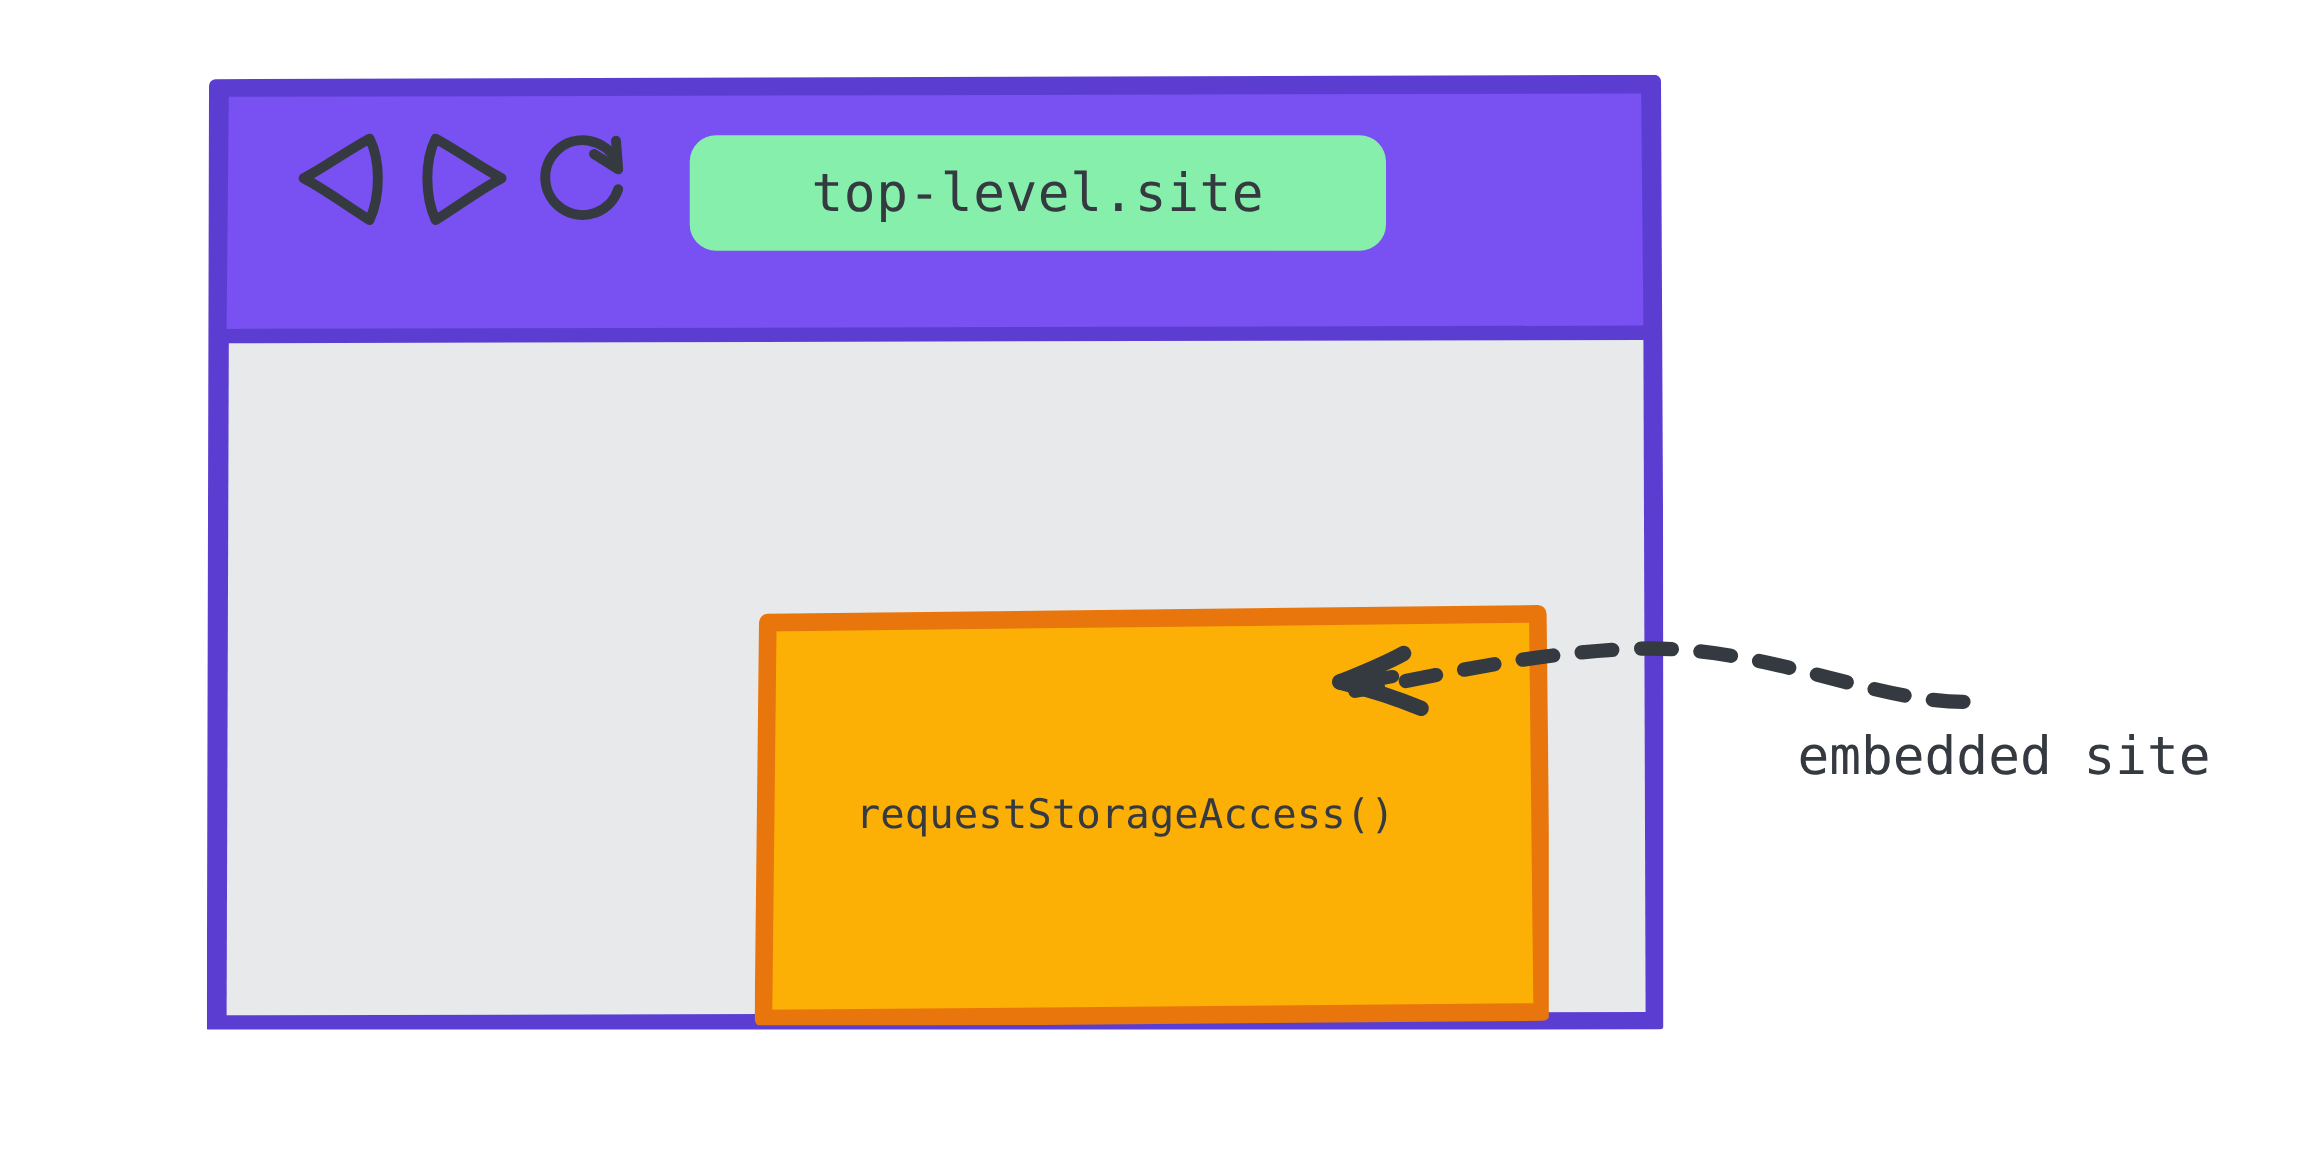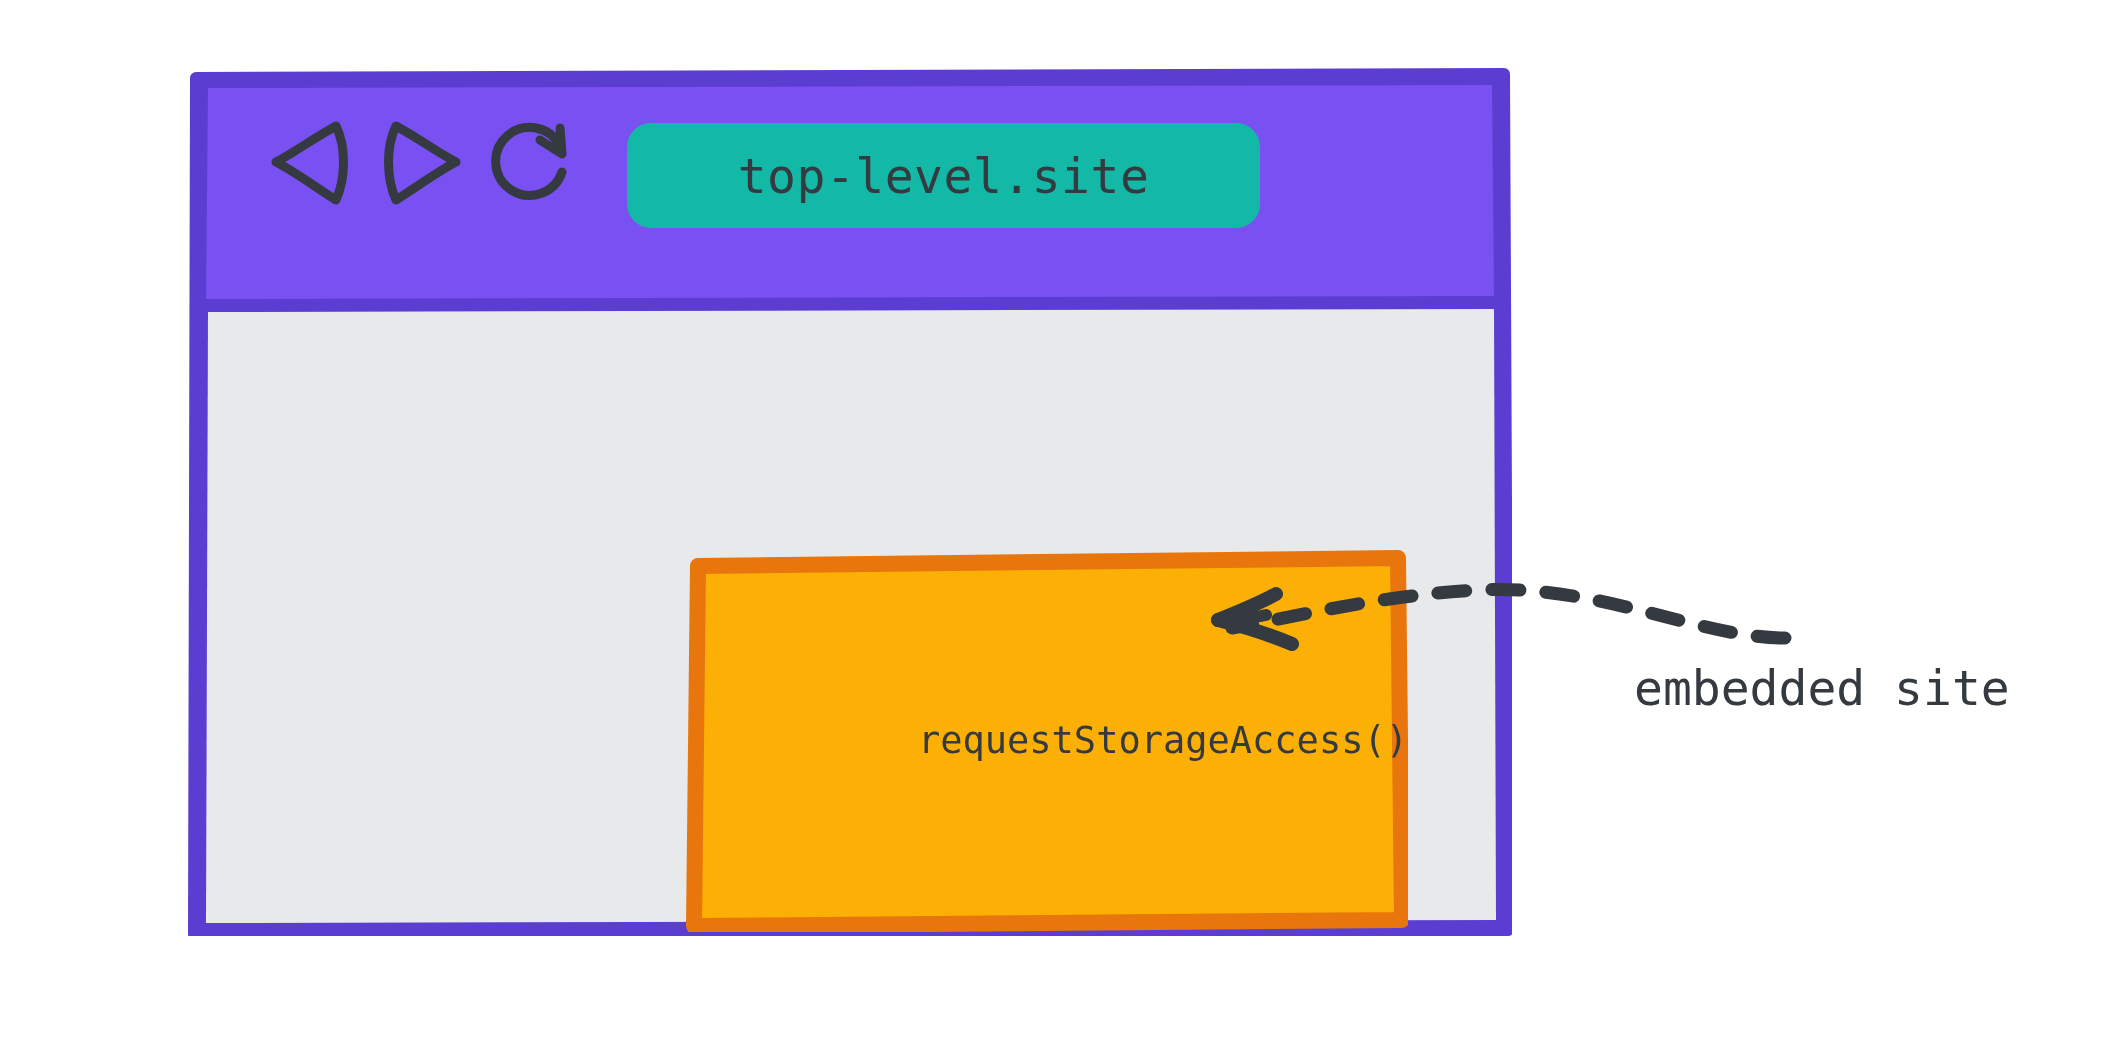--- a/index.html
+++ b/index.html
@@ -54,21 +54,21 @@
   #back-icon  { left: 78px;  top: 48px; width: 92px; height: 92px; }
   #fwd-icon   { left: 186px; top: 48px; width: 92px; height: 92px; }
   #reload-icon{ left: 296px; top: 44px; width: 100px; height: 100px; }
 
   #url-bar {
     position: absolute;
     left: 439px;
     top: 55px;
     width: 633px;
     height: 105px;
-    background: #14b8a6;
+    background: #86efac;
     border-radius: 24px;
     display: flex;
     align-items: center;
     justify-content: center;
     cursor: text;
   }
   #url-text {
     font-family: "DejaVu Sans Mono", "Liberation Mono", monospace;
     font-size: 48px;
     color: #343a40;
@@ -91,21 +91,21 @@
     height: 384px;
   }
   #embedded-label {
     position: absolute;
     left: 0;
     top: 0;
     width: 722px;
     height: 384px;
     display: flex;
     align-items: center;
-    justify-content: flex-end;
+    justify-content: flex-start;
     padding-left: 92px;
     box-sizing: border-box;
     pointer-events: none;
   }
   #embedded-label span {
     font-family: "DejaVu Sans Mono", "Liberation Mono", monospace;
     font-size: 37px;
     color: #343a40;
     white-space: nowrap;
   }

